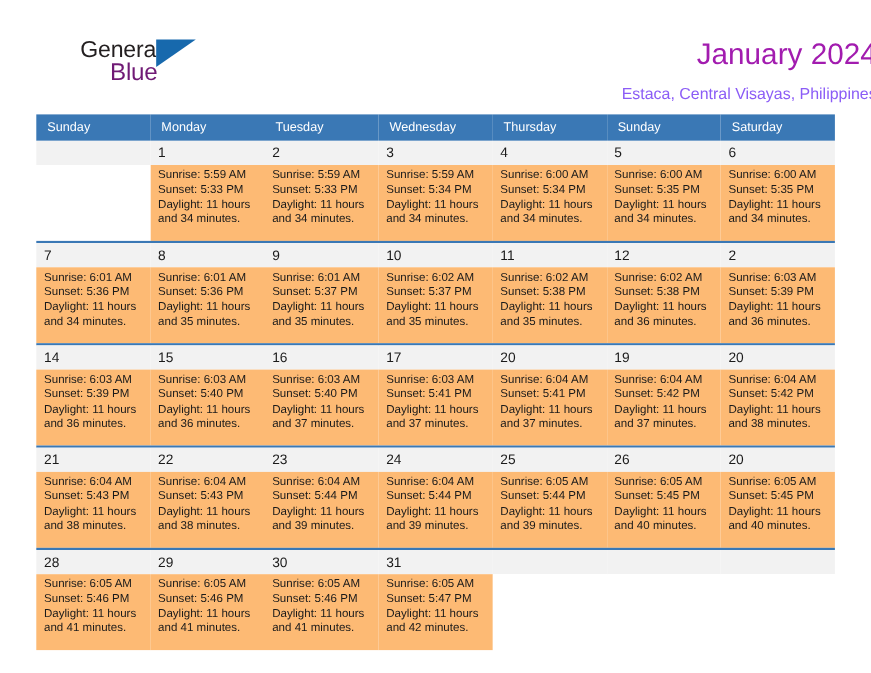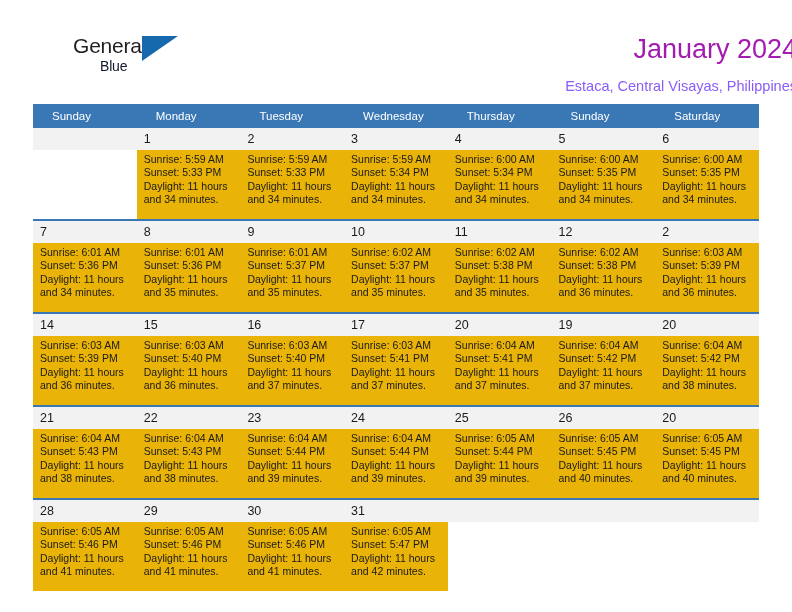--- a/index.html
+++ b/index.html
@@ -44,23 +44,23 @@
     font-size: 21px;
     letter-spacing: -0.2px;
     color: #231f20;
     line-height: 24px;
     white-space: nowrap;
   }
   .logo-blue {
     position: absolute;
     left: 27px;
     top: 20px;
-    font-size: 14px;
+    font-size: 22px;
     letter-spacing: -0.2px;
-    color: #0f172a;
+    color: #701a75;
     line-height: 24px;
     white-space: nowrap;
   }
   .logo-triangle {
     position: absolute;
     left: 69px;
     top: 2px;
     width: 0;
     height: 0;
     border-left: 36px solid #1769ad;
@@ -96,21 +96,21 @@
     width: 726px;
     border-collapse: collapse;
     table-layout: fixed;
   }
   .calendar th {
     background: #3a78b5;
     color: #ffffff;
     font-size: 11.5px;
     font-weight: normal;
     text-align: left;
-    padding: 6px 0 6px 19px;
+    padding: 6px 0 6px 10px;
     height: 11px;
     border: none;
   }
   .calendar col { width: 103.71px; }
 
   .wk-sep td {
     height: 2px;
     padding: 0;
     background: #3a78b5;
     border: none;
@@ -123,21 +123,21 @@
     padding: 4px 0 3px 7px;
     font-size: 12.5px;
     color: #1a1a1a;
     vertical-align: top;
     border: none;
     height: 15px;
   }
   .daynum-row td.empty { background: #f2f2f2; }
 
   .info-row td {
-    background: #eab308;
+    background: #fdba74;
     padding: 3px 6px 8px 7px;
     font-size: 10.5px;
     line-height: 13.4px;
     color: #1a1a1a;
     vertical-align: top;
     border: none;
     height: 58px;
   }
   .info-row td .line { display: block; white-space: nowrap; }
   .info-row td.empty { background: #ffffff; }

